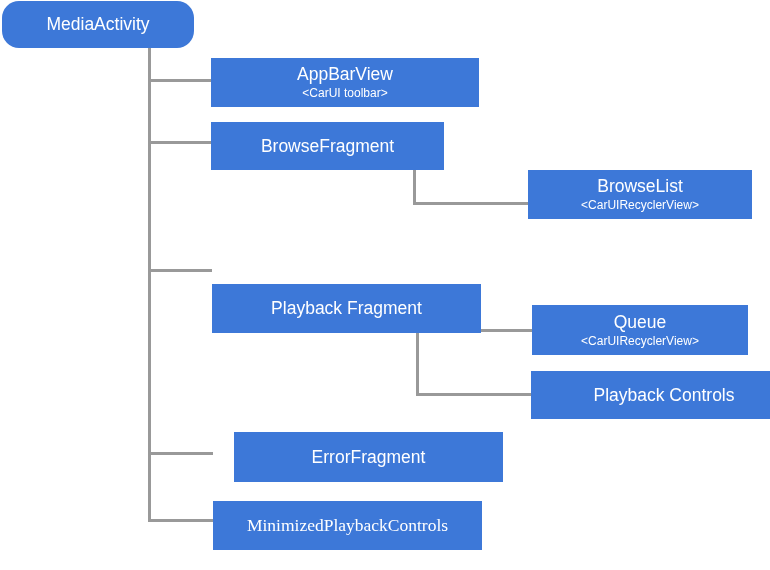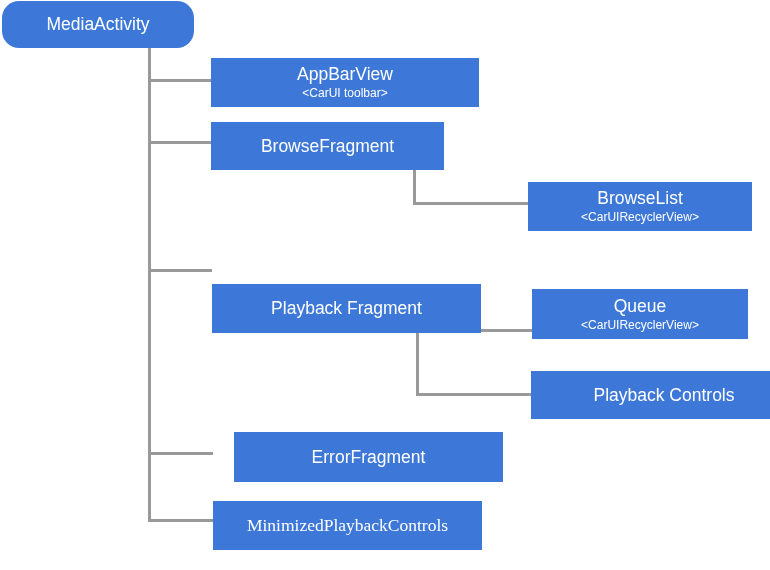--- a/index.html
+++ b/index.html
@@ -38,23 +38,23 @@
   }
   .connector {
     position: absolute;
     background: var(--connector, #999999);
   }
 
   
   #node-mediaactivity       { left: 2px;   top: 1px;   width: 192px; height: 47px; border-radius: 17px; }
   #node-appbarview          { left: 211px; top: 58px;  width: 268px; height: 49px; }
   #node-browsefragment      { left: 211px; top: 122px; width: 233px; height: 48px; }
-  #node-browselist          { left: 528px; top: 182px; width: 224px; height: 49px; }
+  #node-browselist          { left: 528px; top: 170px; width: 224px; height: 49px; }
   #node-playbackfragment    { left: 212px; top: 248px; width: 269px; height: 49px; margin-top: 36px; }
-  #node-queue               { left: 532px; top: 289px; width: 216px; height: 50px; }
+  #node-queue               { left: 532px; top: 305px; width: 216px; height: 50px; }
   #node-playbackcontrols    { left: 531px; top: 371px; width: 266px; height: 48px; }
   #node-errorfragment       { left: 213px; top: 432px; width: 269px; height: 50px; margin-left: 21px; }
   #node-minimizedplayback   { left: 213px; top: 501px; width: 269px; height: 49px; font-family: Liberation Serif, serif; }
 
   
   #trunk-vertical           { left: 148px; top: 47px;  width: 3px;   height: 475px; }
   #branch-appbarview        { left: 148px; top: 79px;  width: 63px;  height: 3px; }
   #branch-browsefragment    { left: 148px; top: 141px; width: 63px;  height: 3px; }
   #branch-playbackfragment  { left: 148px; top: 269px; width: 64px;  height: 3px; }
   #branch-errorfragment     { left: 148px; top: 452px; width: 65px;  height: 3px; }

